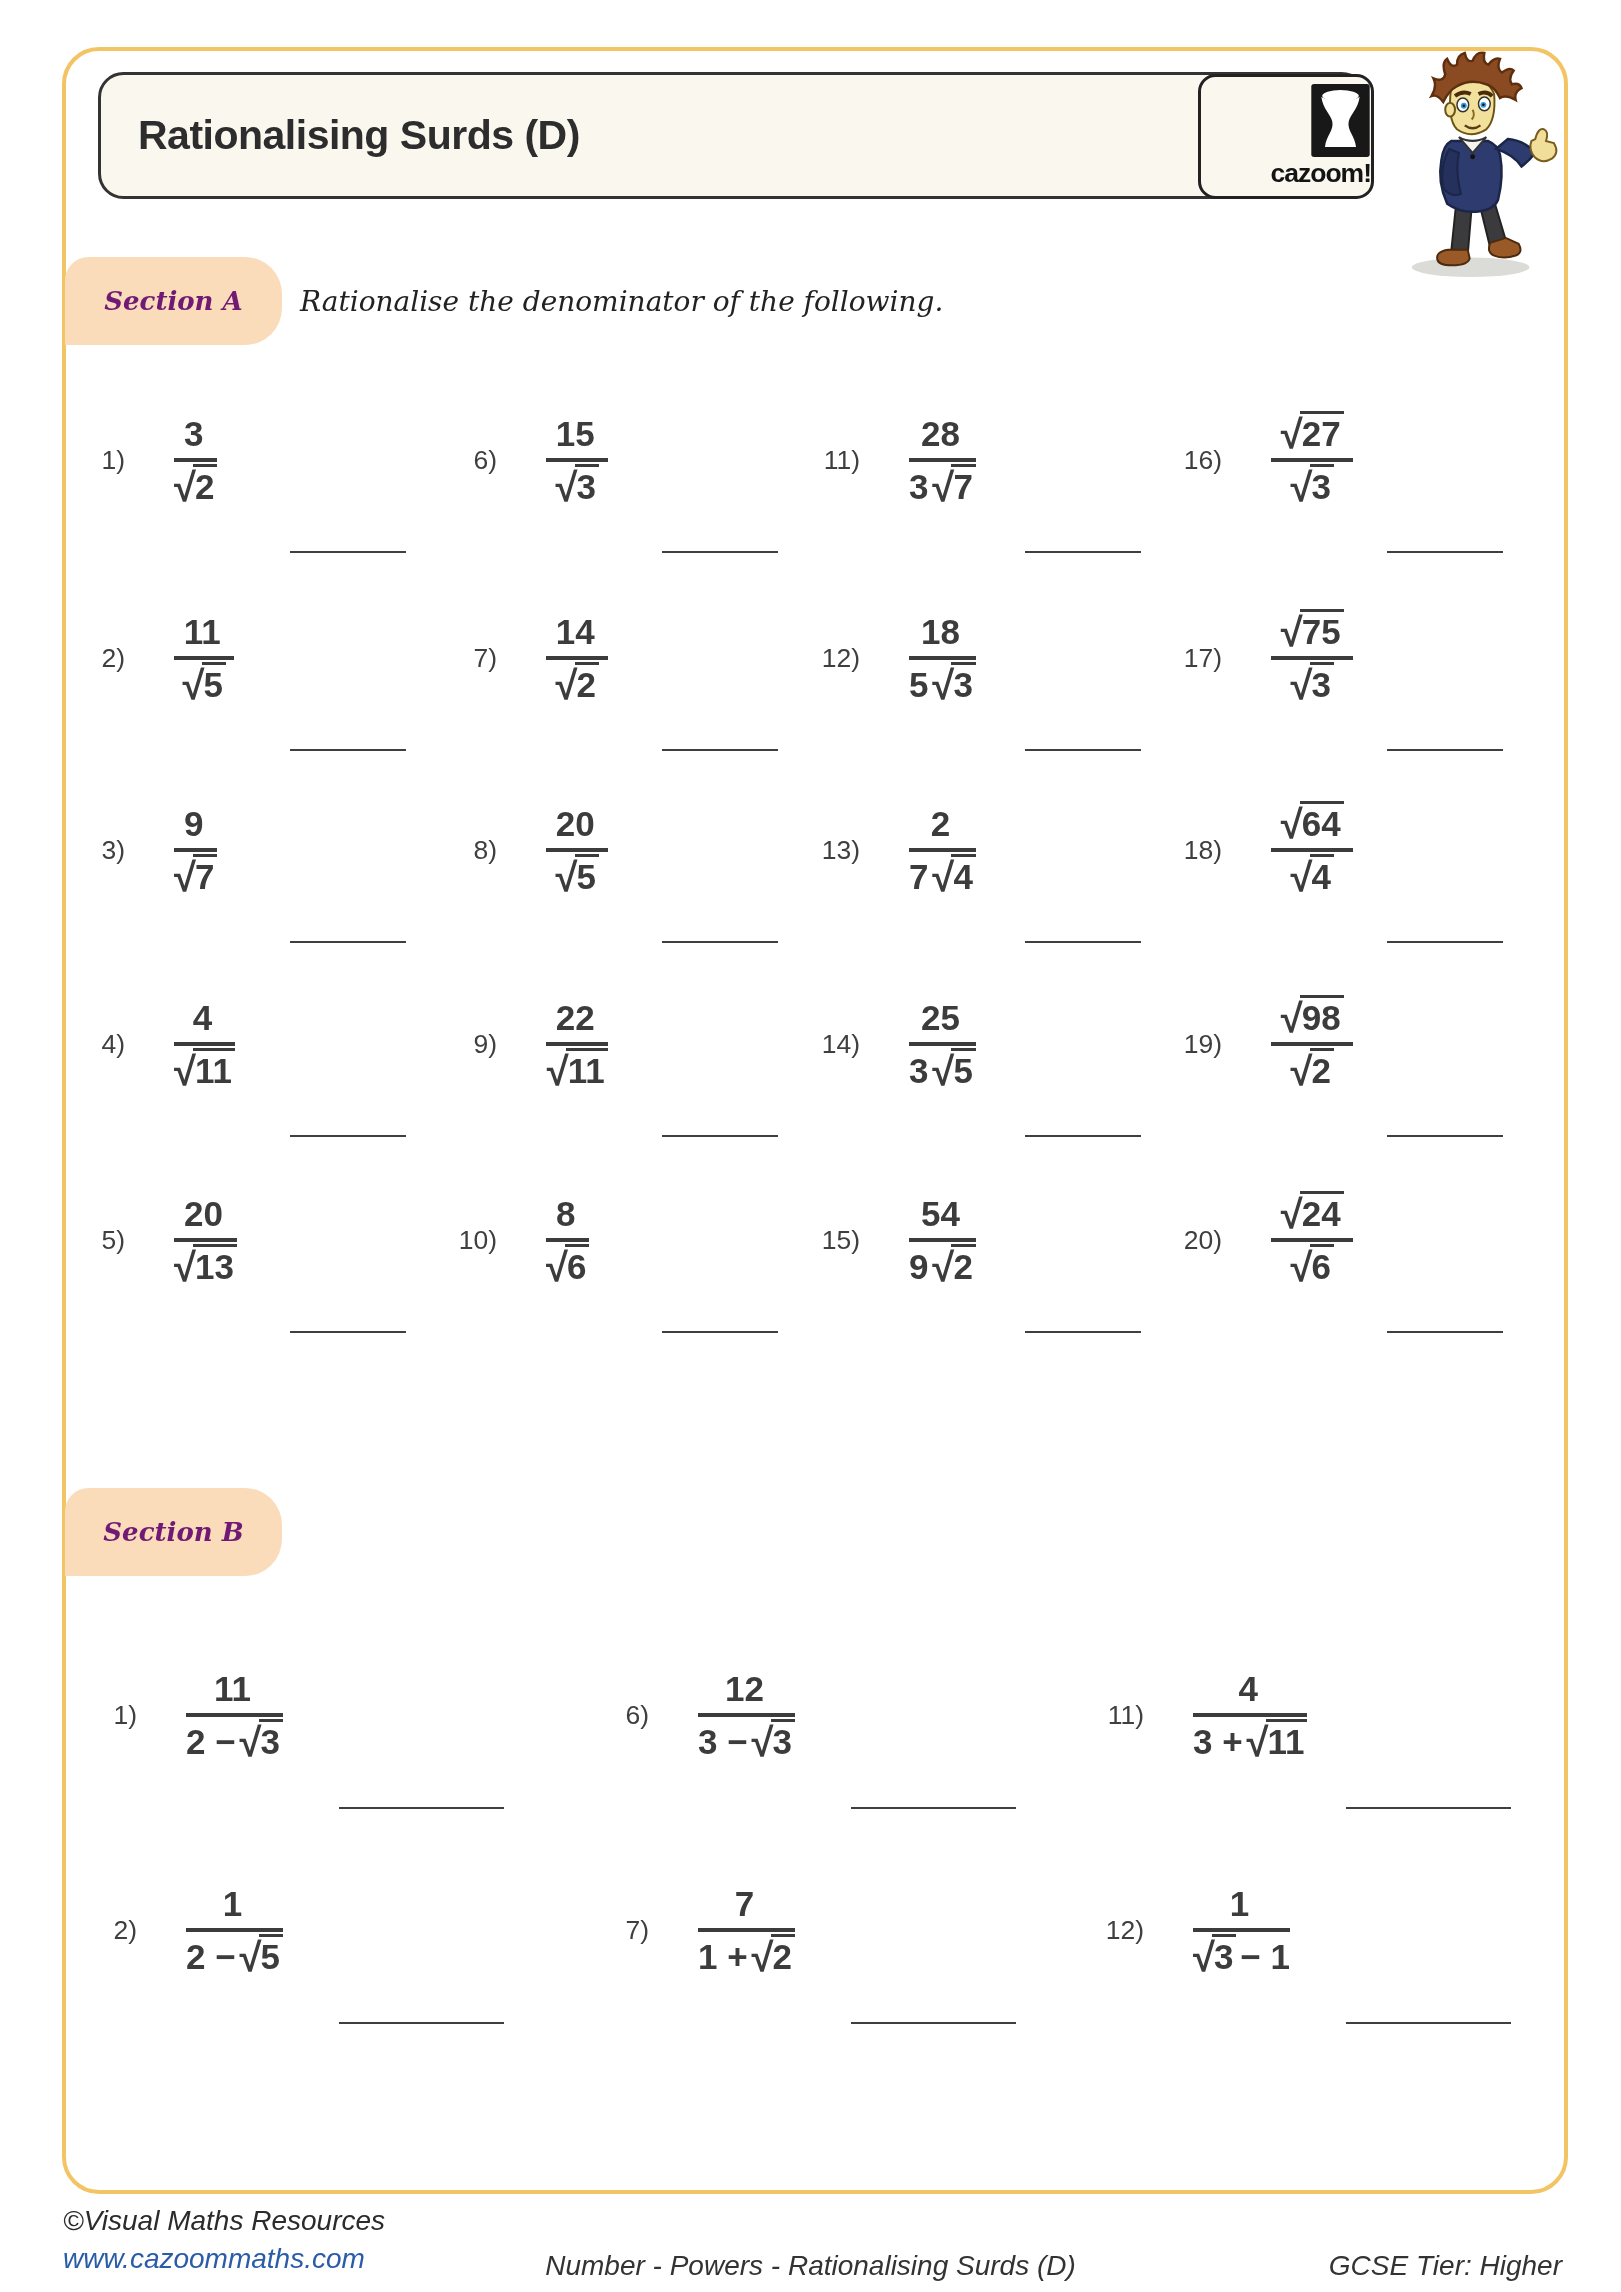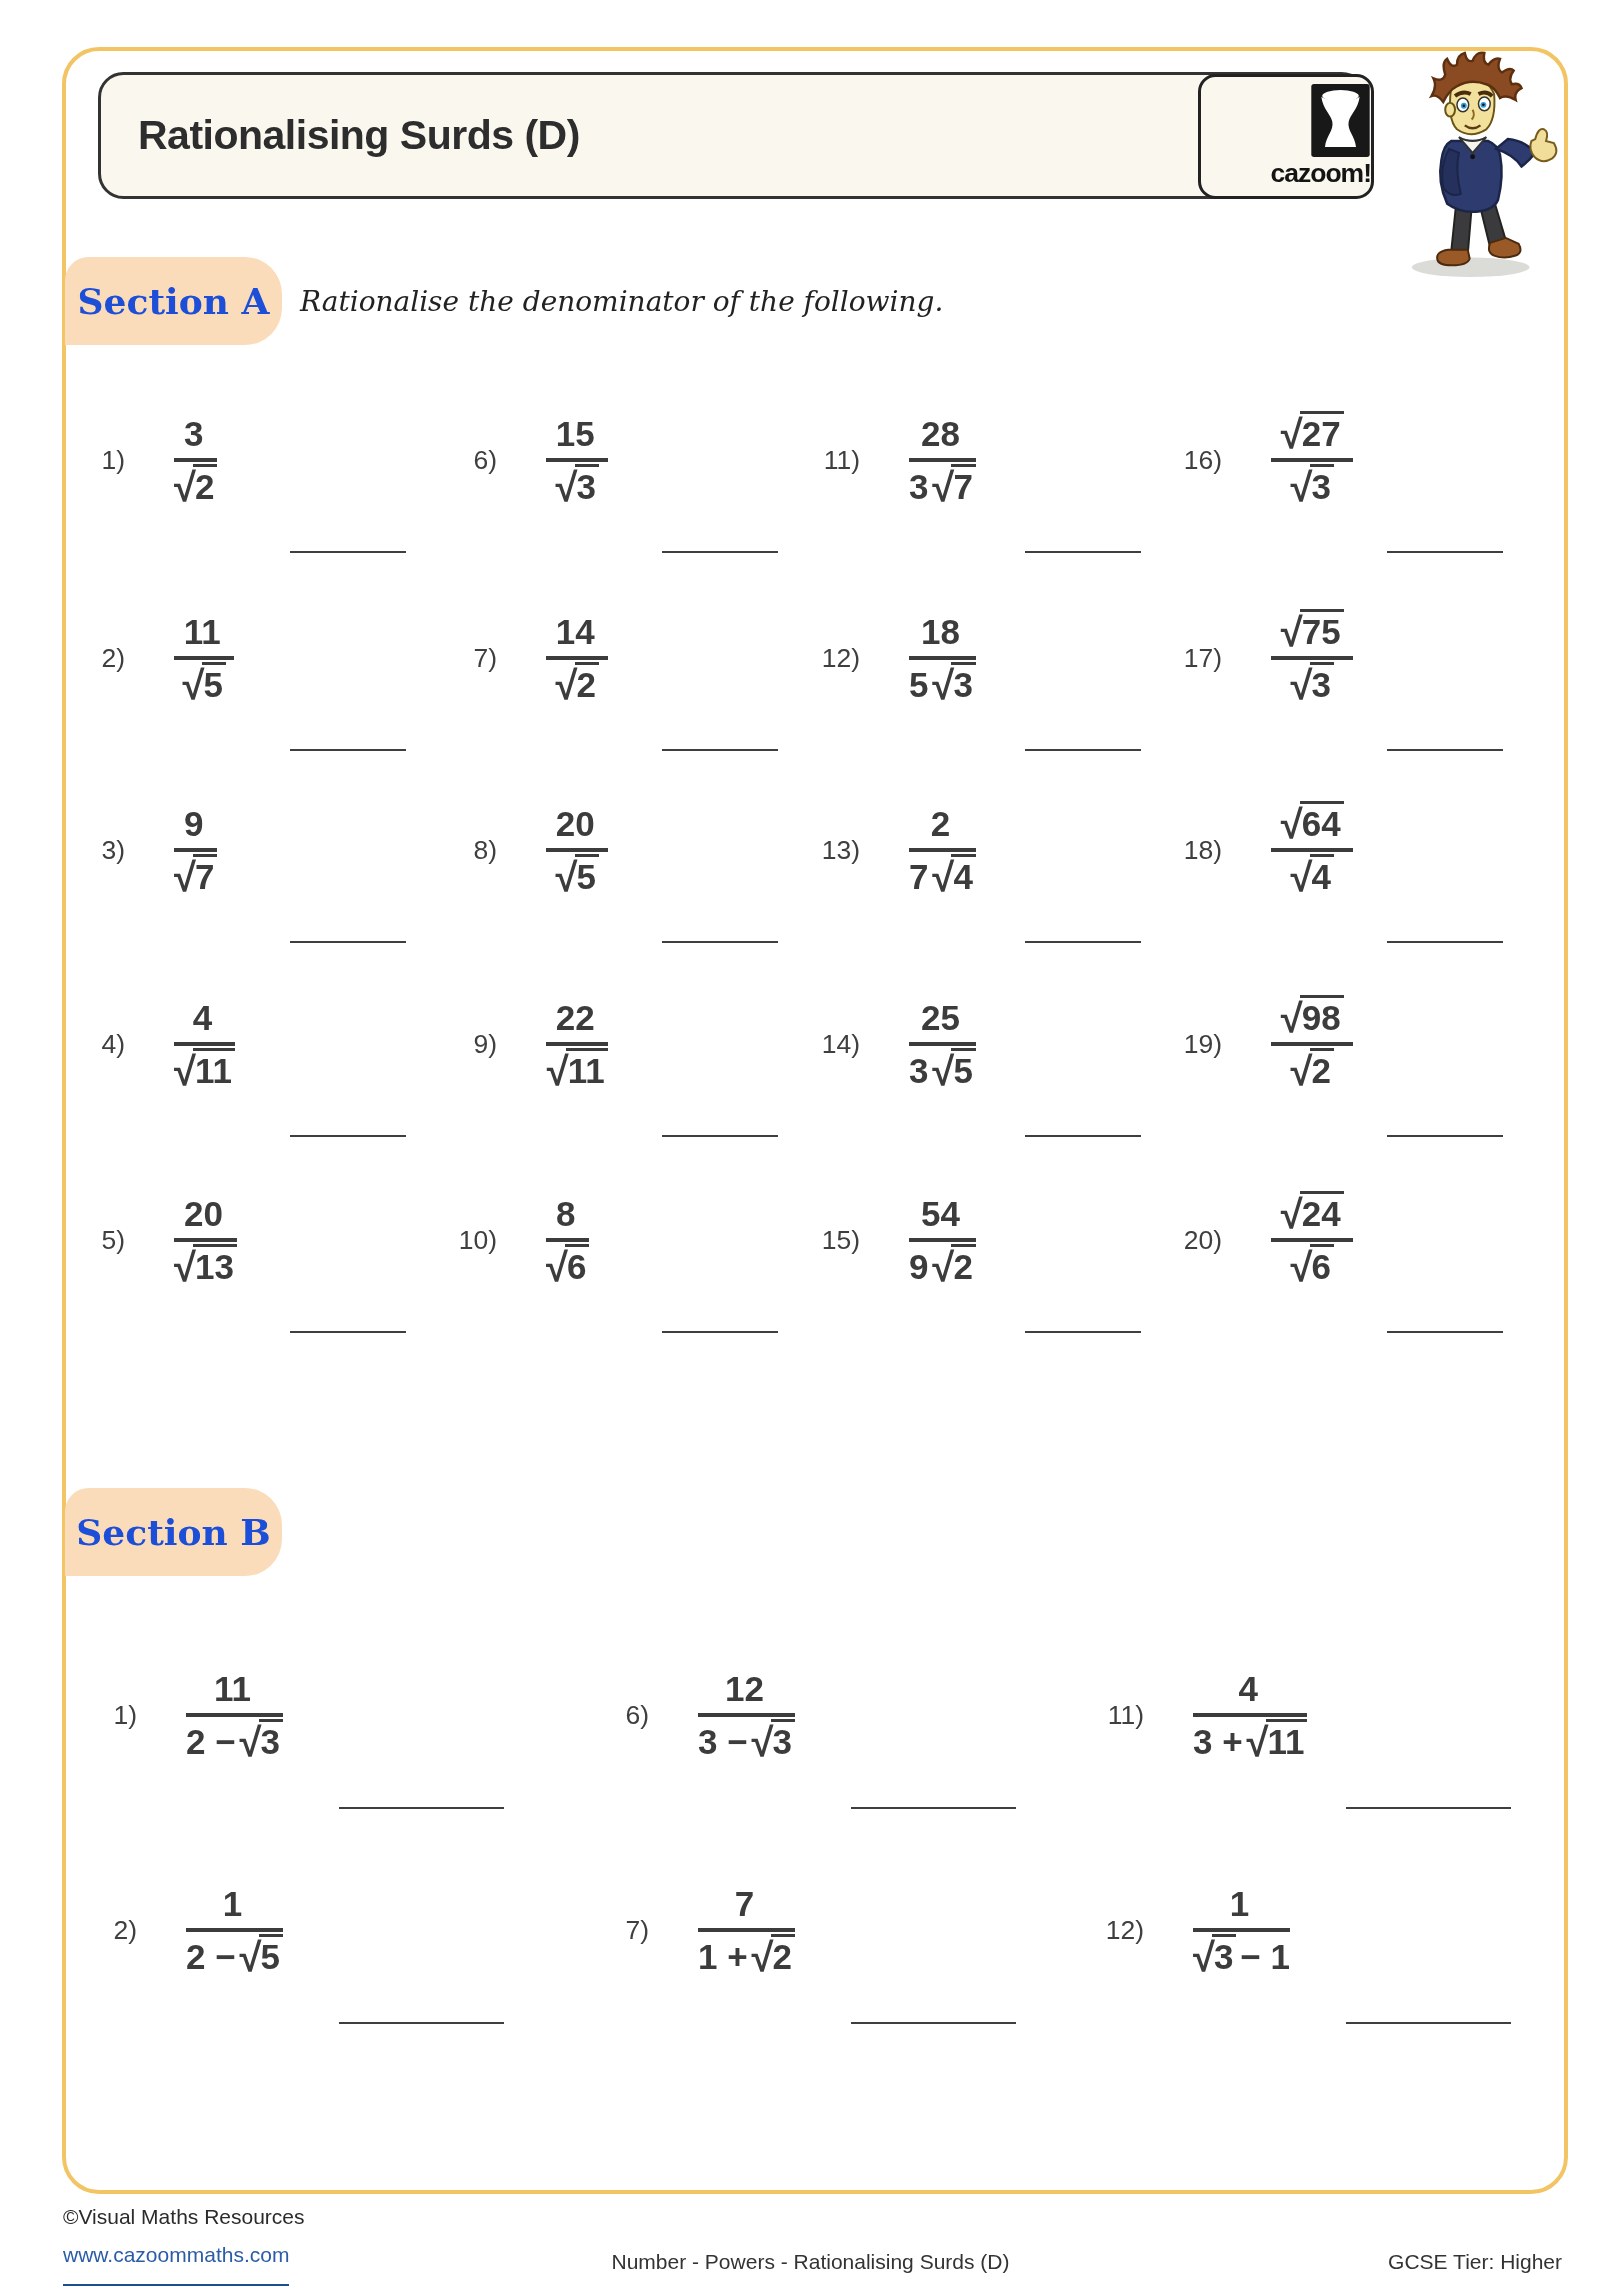--- a/index.html
+++ b/index.html
@@ -21,43 +21,43 @@
 
   .logo-box{position:absolute;left:1198px;top:74px;width:176px;height:125px;
     background:var(--panel);border:3.9px solid #222;border-radius:17.6px;z-index:3;
     display:flex;flex-direction:column;align-items:flex-end;justify-content:center;gap:1px;}
   .logo-text{font-size:26.5px;font-weight:bold;letter-spacing:-1px;color:#141414;}
 
   .mascot{position:absolute;left:1392px;top:51px;z-index:4;}
 
   .badge{position:absolute;left:65px;width:217px;height:88px;background:var(--badge);
     border-radius:23.5px 37px 37px 0;display:flex;align-items:center;justify-content:center;}
-  .badge span{font-family:"DejaVu Serif","Liberation Serif",serif;
-    font-weight:bold;font-size:36px;color:#1d4ed8;}
+  .badge span{font-family:"DejaVu Serif","Liberation Serif",serif;font-style:italic;
+    font-weight:bold;font-size:26px;color:#701a75;}
   .badge.a{top:257px;} .badge.b{top:1488px;}
   .instruction{position:absolute;left:300px;height:88px;display:flex;align-items:center;
     font-family:"DejaVu Serif","Liberation Serif",serif;font-style:italic;font-size:28px;color:#222;}
   .instruction.a{top:257px;} .instruction.b{top:1488px;}
 
   
   .prob{position:absolute;height:147px;display:flex;align-items:center;}
   .prob .lbl{min-width:51px;text-align:right;font-size:26.5px;color:#3f3f3f;margin-right:49px;}
   .frac{display:inline-block;text-align:center;font-weight:bold;font-size:35px;
     line-height:1.1;color:var(--ink);}
   .frac .top{display:block;border-bottom:4.9px solid var(--ink);padding:0 9.8px 4.9px;white-space:nowrap;}
   .frac .bot{display:block;padding-top:5.9px;white-space:nowrap;}
   .sq{white-space:nowrap;}
   .sq .r{display:inline-block;font-size:1.14em;line-height:.8;font-weight:bold;
     transform:translateY(2px);margin-right:-2.9px;}
   .sq .v{border-top:3.9px solid currentColor;padding:0 2.9px 0 2px;}
   .pre{margin-right:3.9px;} .post{margin-left:3.9px;}
   .ansline{position:absolute;border-top:2.5px solid #3f3f3f;height:0;}
 
   
-  .foot{position:absolute;font-size:21px;color:#2b2b2b;white-space:nowrap;}
+  .foot{position:absolute;font-size:28px;color:#2b2b2b;white-space:nowrap;font-style:italic;}
   .foot.copyright{left:63px;top:2205px;}
   .foot.website{left:63px;top:2243px;color:var(--link);border-bottom:2.9px solid #1d4e8f;
     padding-bottom:17px;text-decoration:none;display:inline-block;}
   .foot.center{left:0;right:0;top:2250px;text-align:center;color:#333;}
   .foot.right{right:59px;top:2250px;color:#333;}
 </style>
 </head>
 <body>
 
 <div id="sheet">

